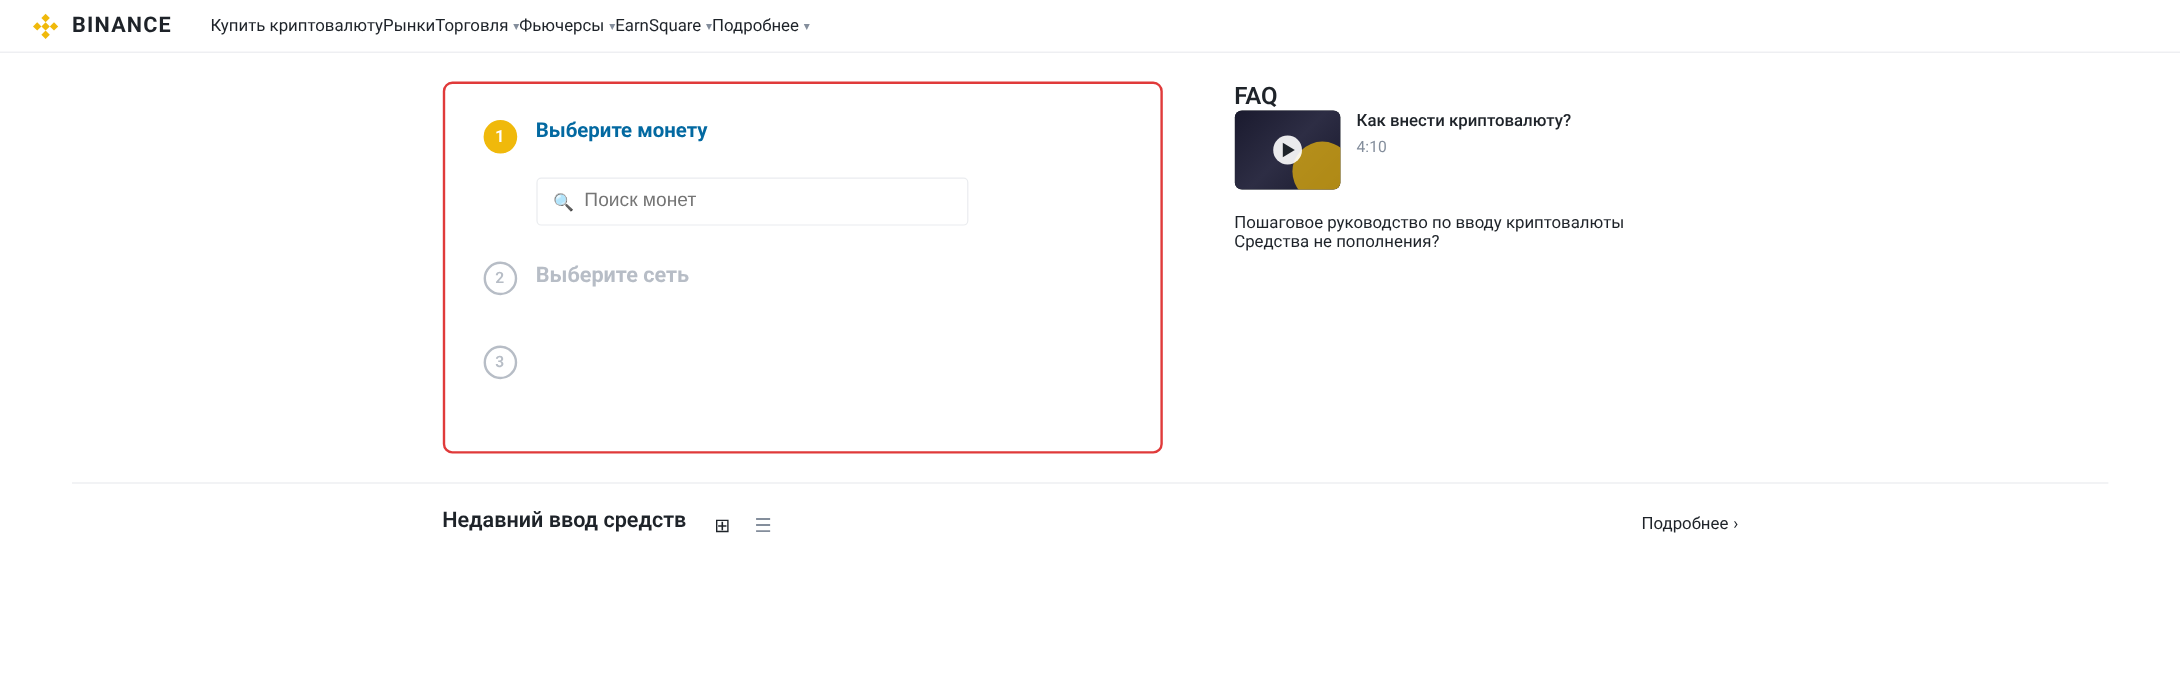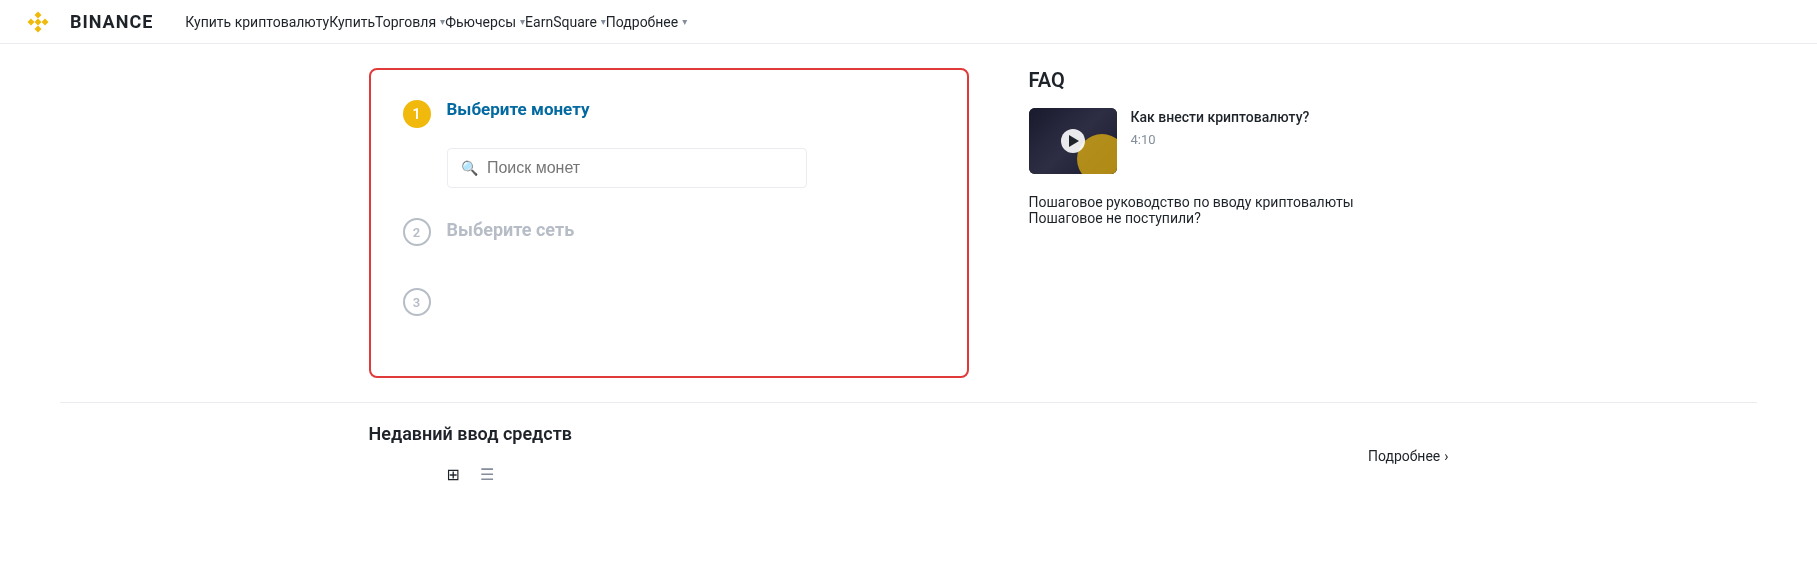--- a/index.html
+++ b/index.html
@@ -21,21 +21,21 @@
       align-items: center;
       height: 44px;
       padding: 0 24px;
       border-bottom: 1px solid #eaecef;
       background: #fff;
     }
 
     .logo-container {
       display: flex;
       align-items: center;
-      gap: 18px;
+      gap: 8px;
       margin-right: 32px;
       cursor: pointer;
     }
 
     .logo-icon {
       width: 28px;
       height: 28px;
     }
 
     .nav-links {
@@ -169,21 +169,20 @@
     
     .right-panel {
       min-width: 280px;
       max-width: 340px;
     }
 
     .faq-title {
       font-size: 20px;
       font-weight: 600;
       color: #1e2329;
-      margin-bottom: 16px;
     }
 
     .faq-video-card {
       display: flex;
       align-items: flex-start;
       gap: 14px;
       margin-bottom: 20px;
       justify-content: center;
     }
 
@@ -275,23 +274,22 @@
     }
 
     .recent-header {
       display: flex;
       align-items: center;
       justify-content: space-between;
     }
 
     .recent-left {
       display: flex;
-      align-items: center;
+      align-items: flex-start;
       gap: 16px;
-      flex-direction: column;
     }
 
     .recent-title {
       font-size: 18px;
       font-weight: 600;
       color: #1e2329;
     }
 
     .view-toggles {
       display: flex;
@@ -343,21 +341,21 @@
       <polygon points="12,16 16,12 20,16 16,20" fill="#f0b90b"></polygon>
     </svg>
     <span style="font-size:18px;font-weight:700;color:#1e2329;letter-spacing:1px;">BINANCE</span>
   </div>
 
   <ul class="nav-links">
     <li>
       <span>Купить криптовалюту</span>
     </li>
     <li>
-      <span>Купить</span>
+      <span>Рынки</span>
     </li>
     <li>
       <span>Торговля</span>
       <span class="chevron">▾</span>
     </li>
     <li>
       <span>Фьючерсы</span>
       <span class="chevron">▾</span>
     </li>
     <li>
@@ -423,21 +421,21 @@
         </div>
       </div>
       <div class="video-info">
         <div class="video-title">Как внести криптовалюту?</div>
         <div class="video-duration">4:10</div>
       </div>
     </div>
 
     <div class="faq-links">
       <a class="faq-link">Пошаговое руководство по вводу криптовалюты</a>
-      <a class="faq-link">Пошаговое не поступили?</a>
+      <a class="faq-link">Средства не пополнения?</a>
     </div>
   </div>
 
 </div>
 
 <div class="divider"></div>
 
 <div class="bottom-section">
   <div class="recent-header">
     <div class="recent-left">

